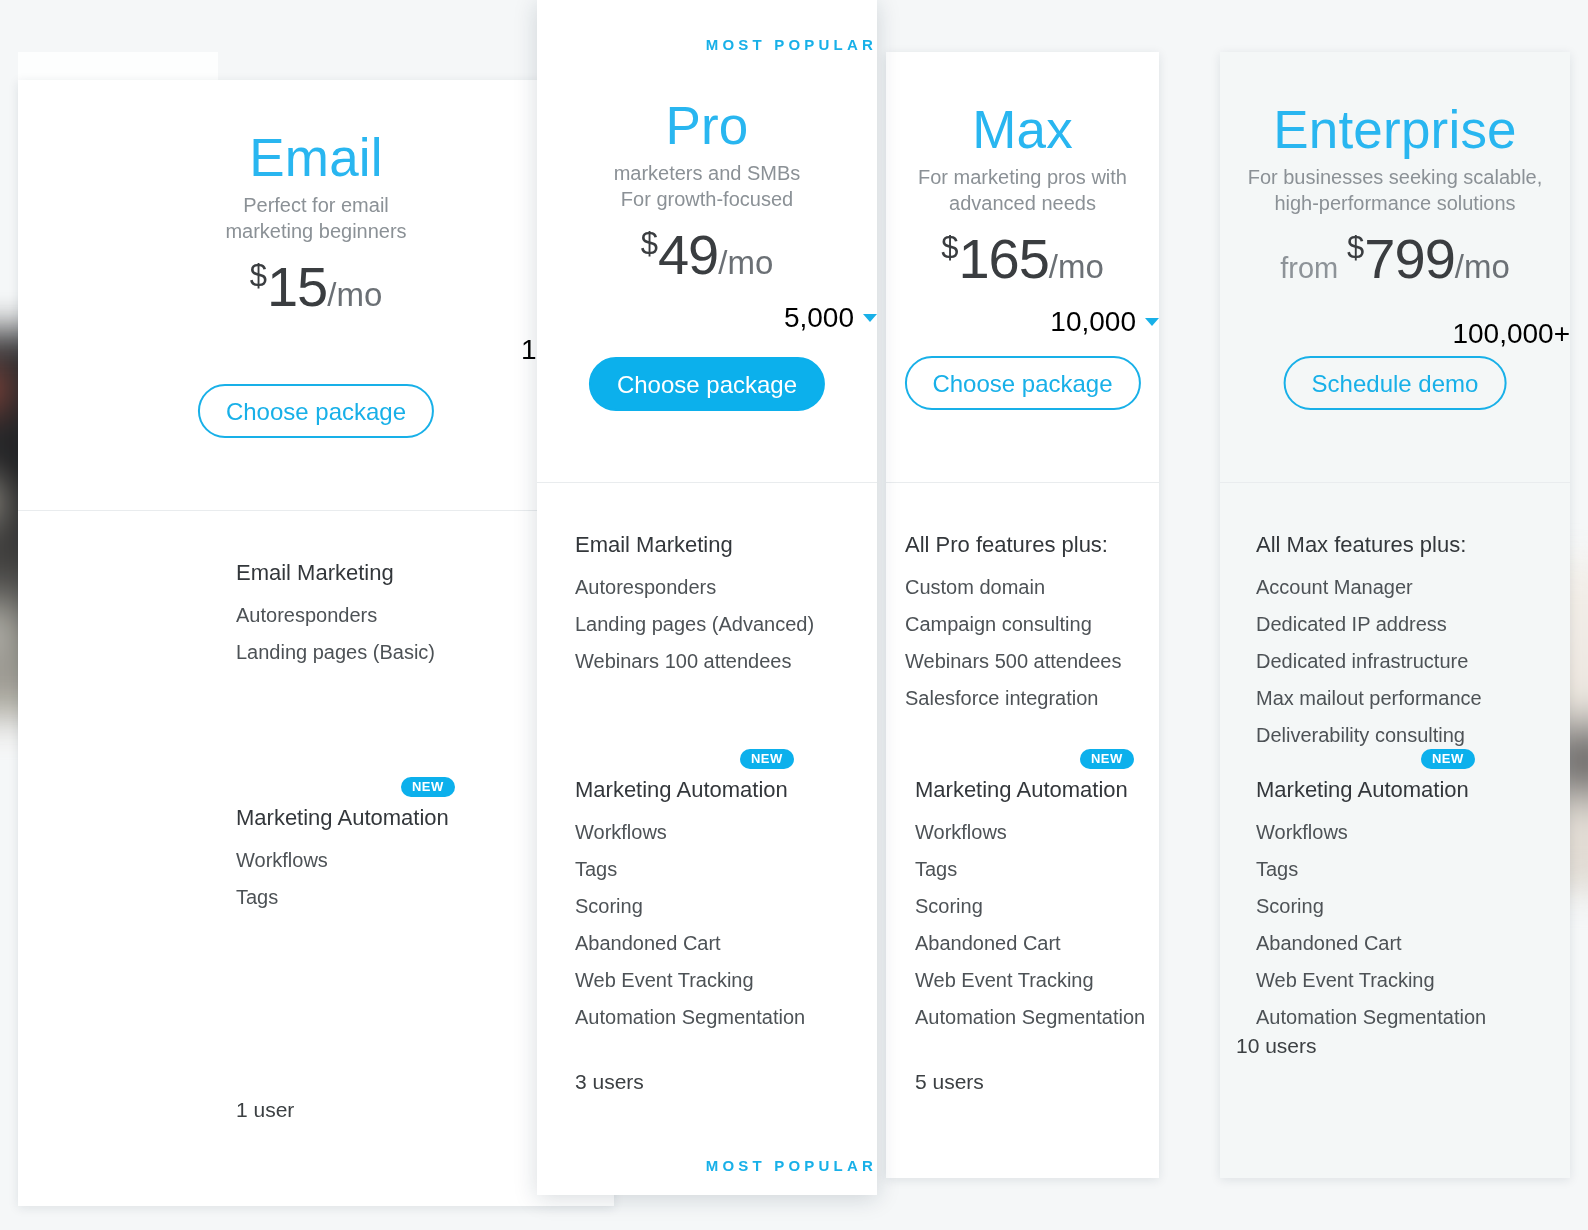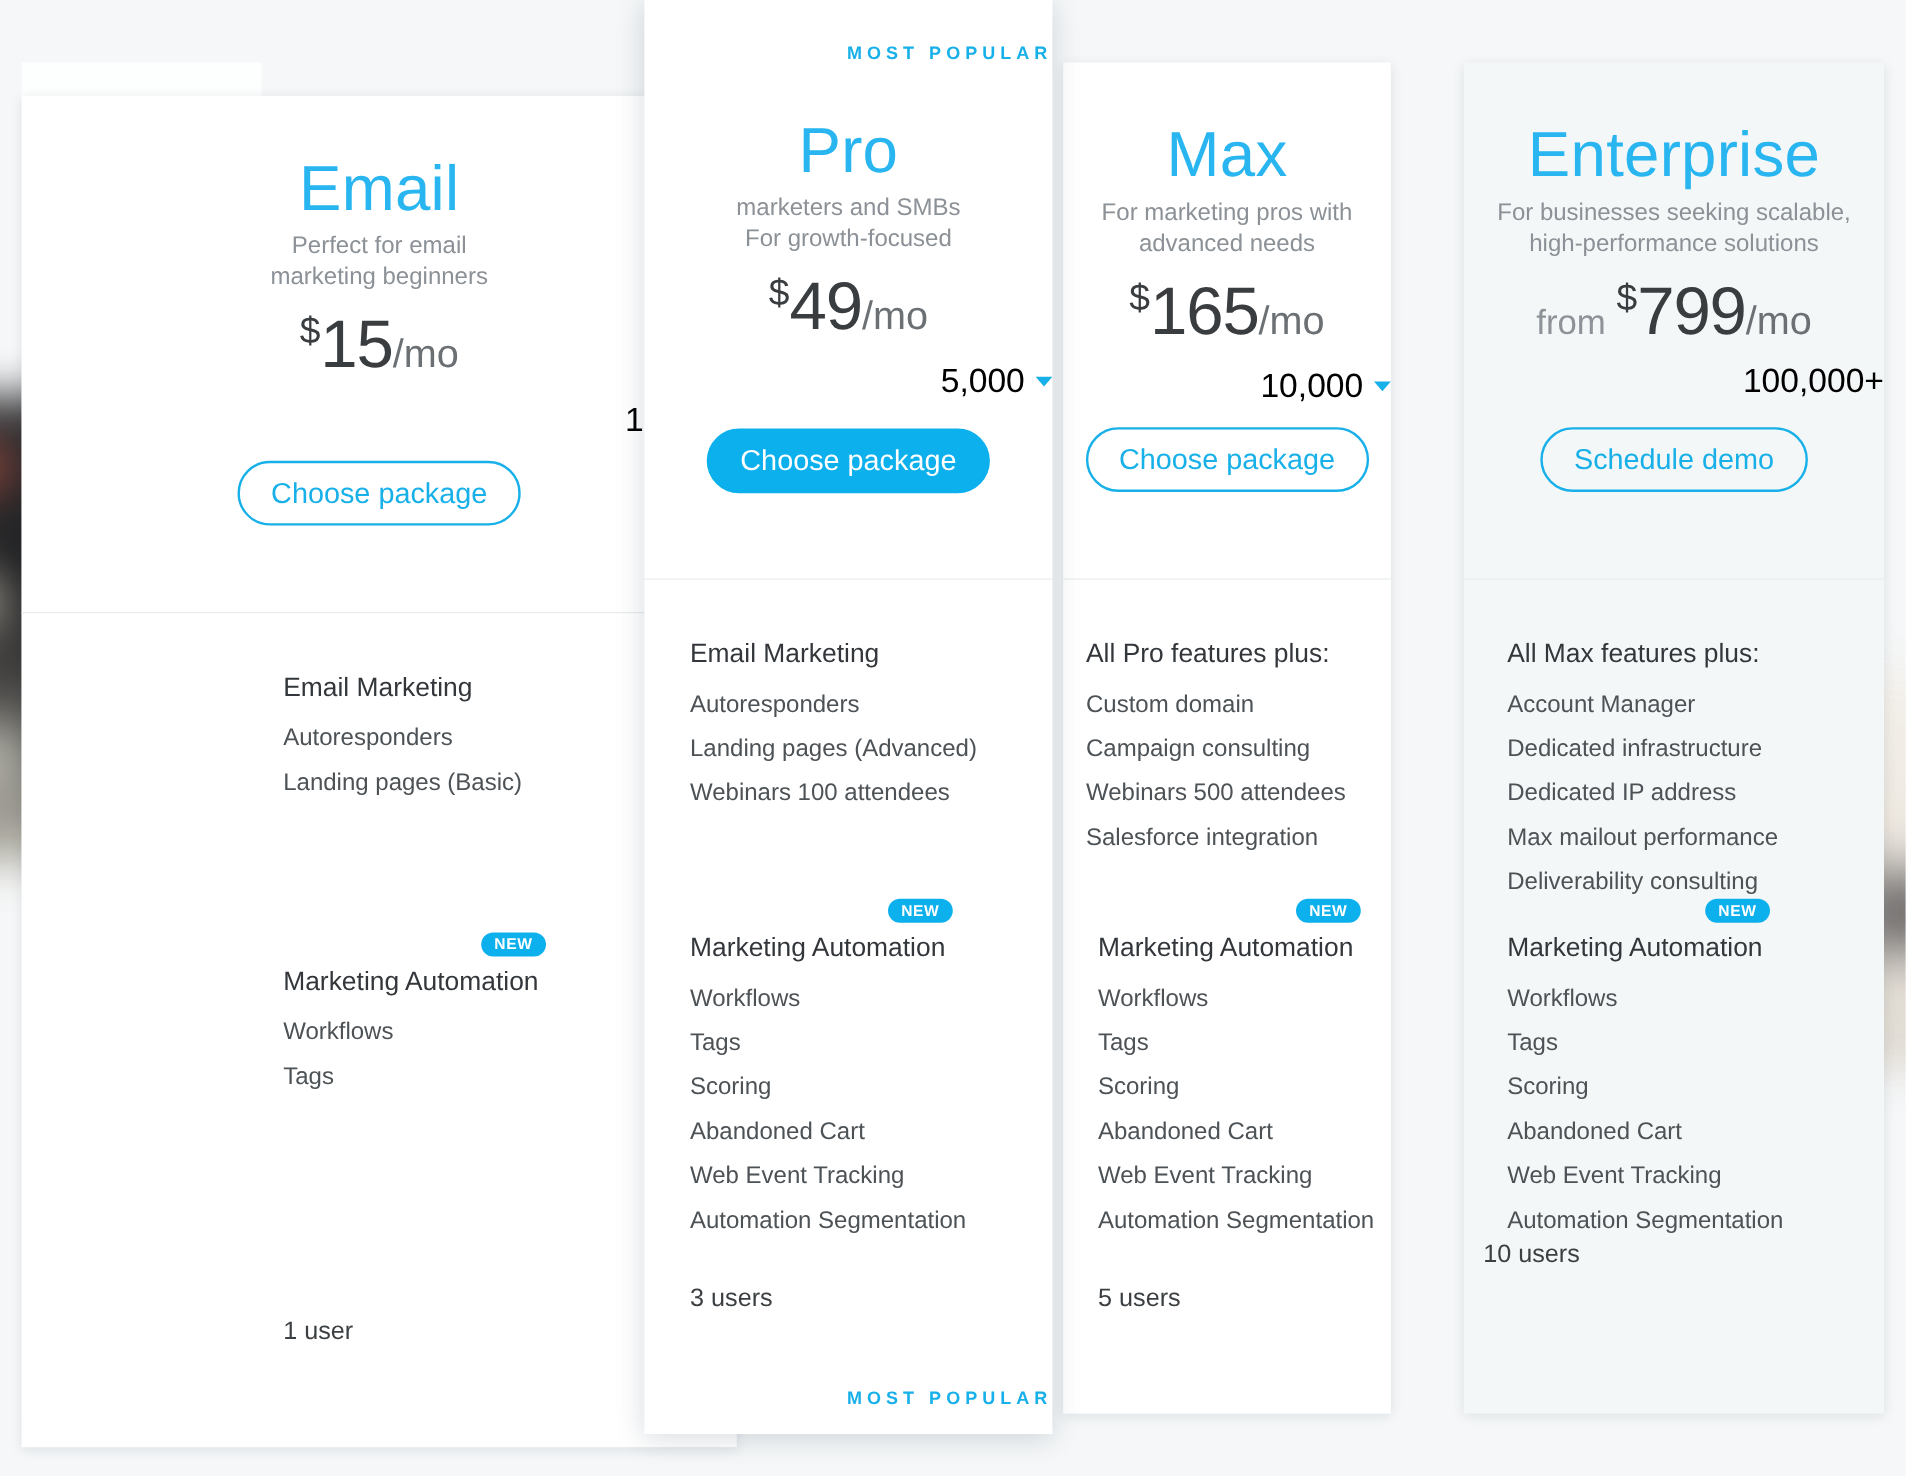--- a/index.html
+++ b/index.html
@@ -229,27 +229,27 @@
             </div></div>
           <div class="musers" style="top:1018px; padding-left:29px">5 users</div>
         </div>
         <div class="card tinted" style="left: 1220px; top: 52px; width: 350px; height: 1126px;">
           <div class="plan-name" style="top:48px">Enterprise</div>
           <div class="plan-desc" style="top:112px">
             <div>For businesses seeking scalable,</div>
             <div>high-performance solutions</div>
           </div>
           <div class="price-row" style="top:174px"><span class="from">from</span>&nbsp;&nbsp;<span class="cur">$</span><span class="amt">799</span><span class="per">/mo</span></div>
-          <div class="listsize" style="top:250px"><span>100,000+</span></div>
+          <div class="listsize" style="top:266px"><span>100,000+</span></div>
           <button class="cta" style="top:304px">Schedule demo</button>
           <div class="hdiv" style="top:430px"></div>
           <div class="fblock" style="top:478px; padding-left:36px"><div class="fhead"><span>All Max features plus:</span></div><div style="margin-top:9px">
               <div class="fitem">Account Manager</div>
+              <div class="fitem">Dedicated IP address</div>
               <div class="fitem">Dedicated infrastructure</div>
-              <div class="fitem">Dedicated IP address</div>
               <div class="fitem">Max mailout performance</div>
               <div class="fitem">Deliverability consulting</div>
             </div></div>
           <div class="fblock" style="top:723px; padding-left:36px"><div class="fhead"><span>Marketing Automation</span><span class="new-badge">NEW</span></div><div style="margin-top:9px">
               <div class="fitem">Workflows</div>
               <div class="fitem">Tags</div>
               <div class="fitem">Scoring</div>
               <div class="fitem">Abandoned Cart</div>
               <div class="fitem">Web Event Tracking</div>
               <div class="fitem">Automation Segmentation</div>

